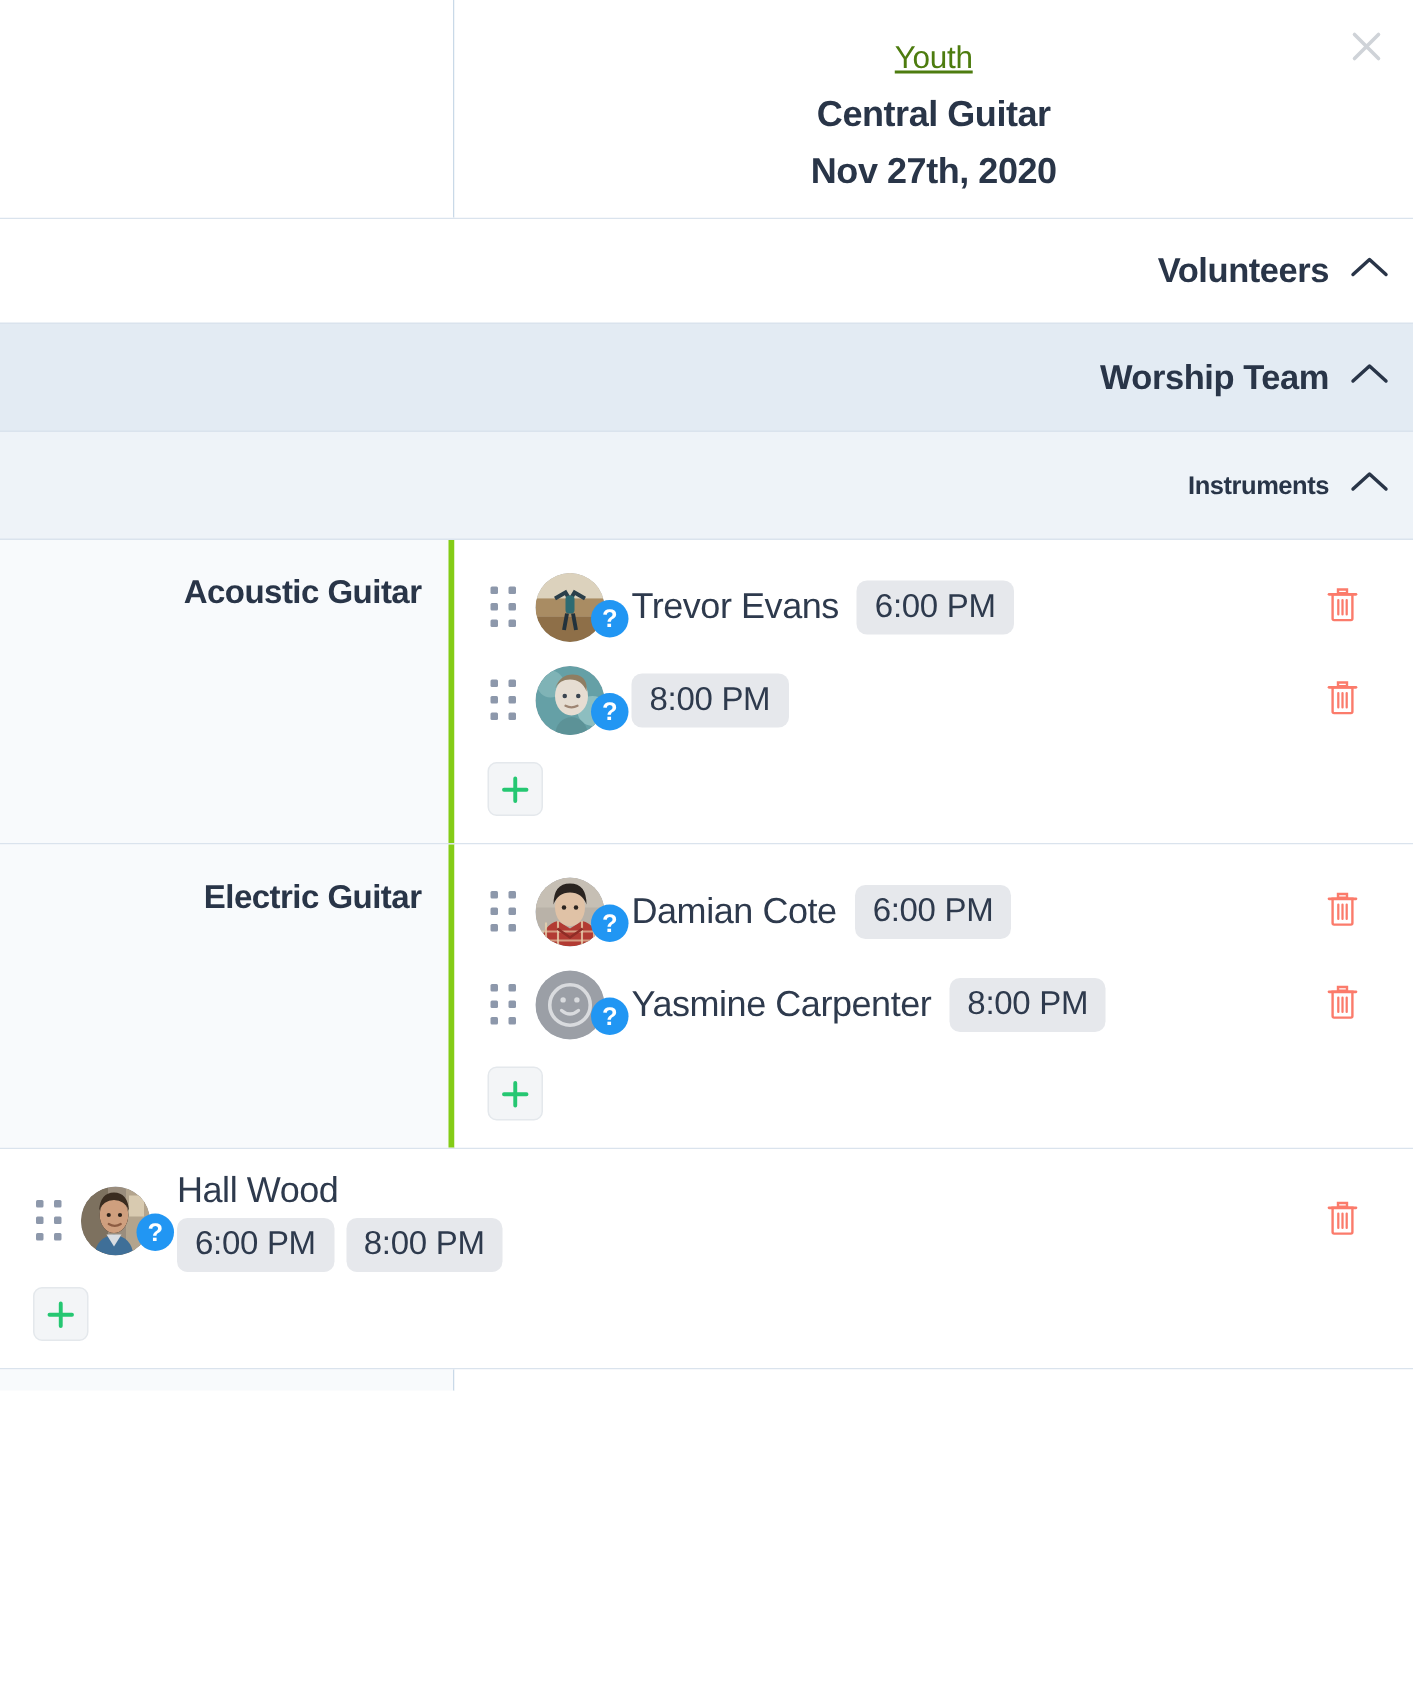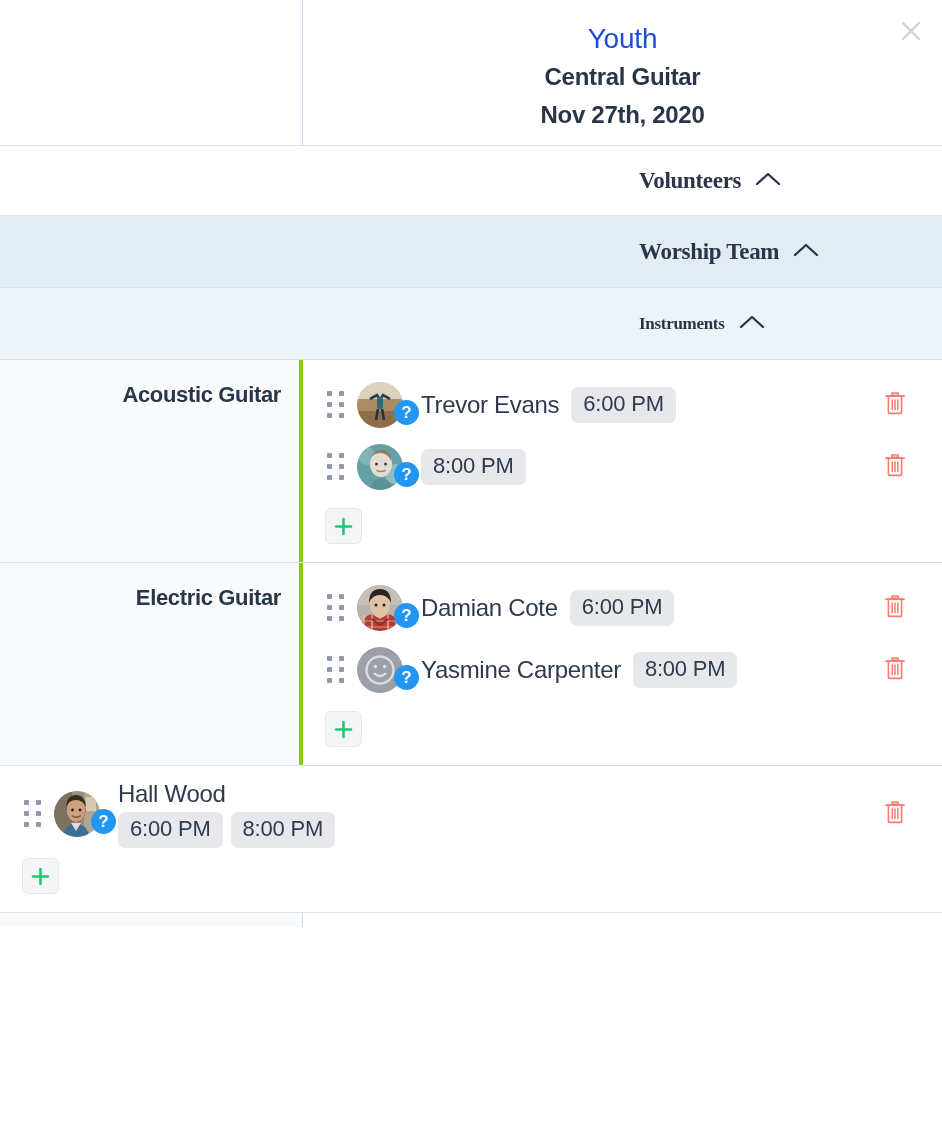--- a/index.html
+++ b/index.html
@@ -32,25 +32,26 @@
     background: #ffffff;
   }
   .header-right {
     flex: 1;
     position: relative;
     background: #ffffff;
     padding-top: 20px;
     text-align: center;
   }
   .svc-type {
-    color: #1d4ed8;
-    font-size: 28px;
+    color: #4d7c0f;
+    font-size: 21px;
     font-weight: 400;
     line-height: 38px;
     letter-spacing: -0.2px;
+    text-decoration: underline;
   }
   .svc-campus,
   .svc-date {
     color: #293548;
     font-size: 24px;
     font-weight: 700;
     line-height: 38px;
     letter-spacing: -0.3px;
   }
   .close-btn {
@@ -72,24 +73,23 @@
     align-items: center;
     justify-content: flex-end;
     border-bottom: 1px solid #dae3ed;
     cursor: pointer;
     padding-right: 0;
   }
   .band-inner {
     width: 303px;
     display: flex;
     align-items: center;
-    justify-content: flex-start;
+    justify-content: flex-end;
     gap: 14px;
     padding-right: 16px;
-    font-family: Liberation Serif, serif;
   }
   .band-label {
     color: #293548;
     font-weight: 700;
     letter-spacing: -0.3px;
   }
   .band-volunteers { height: 70px; background: #ffffff; }
   .band-volunteers .band-label { font-size: 23px; }
   .band-worship { height: 72px; background: #e3ebf3; }
   .band-worship .band-label { font-size: 23px; }

